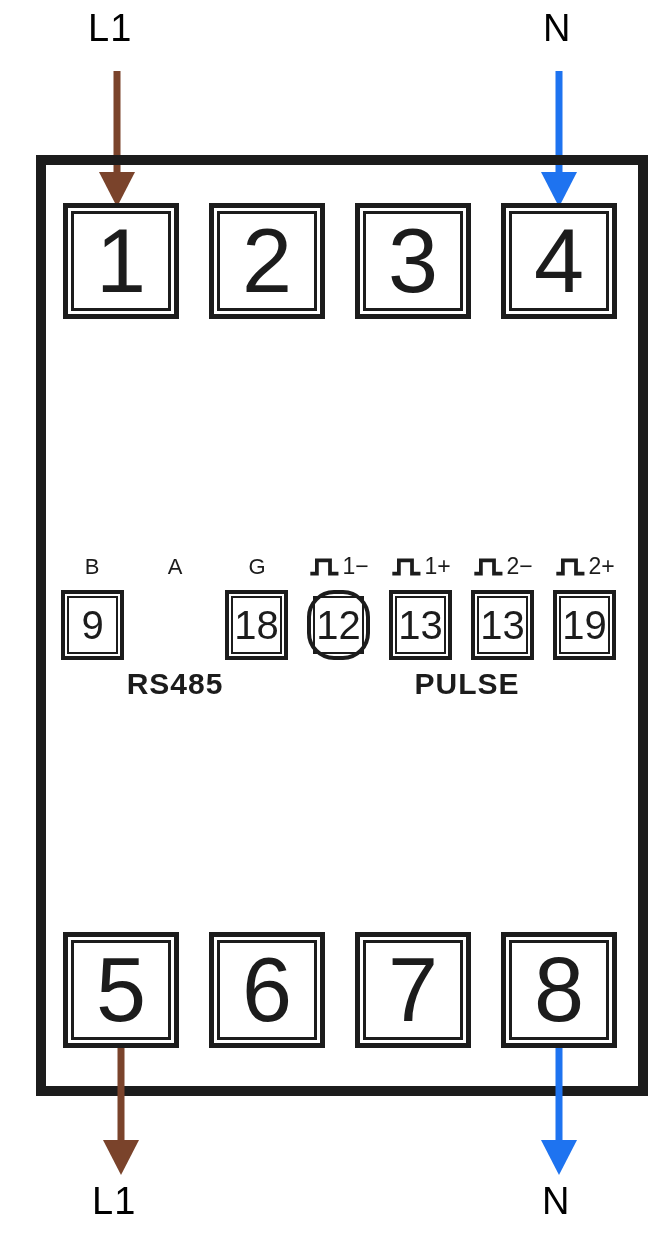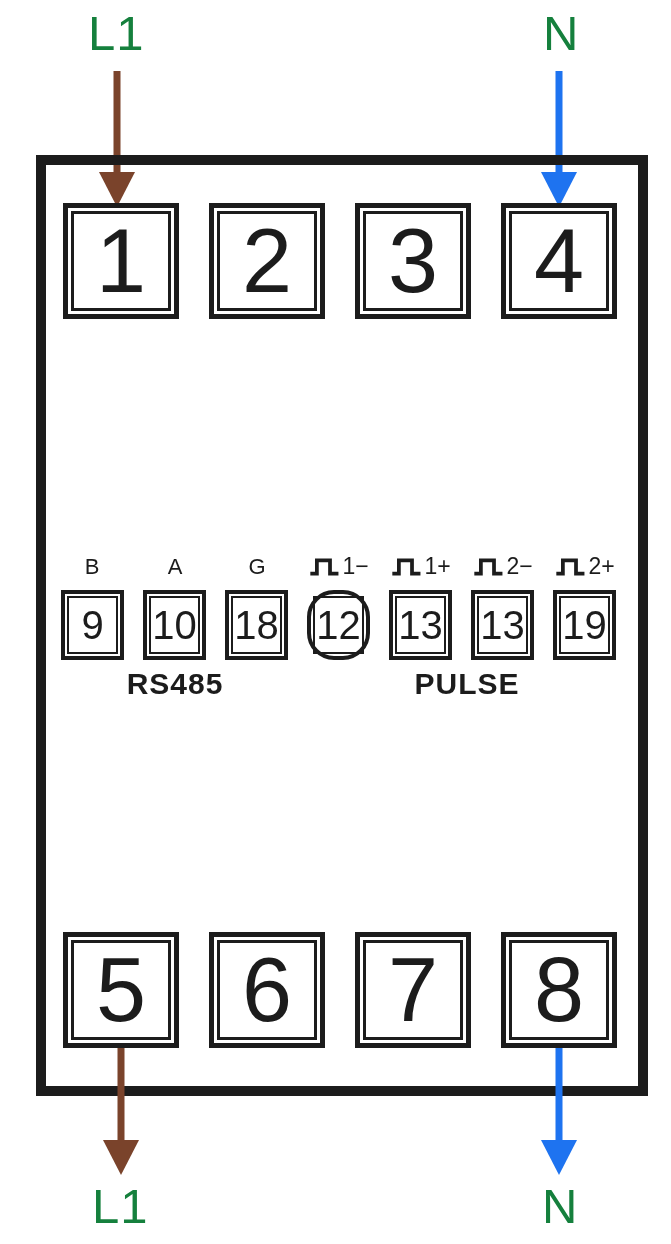--- a/index.html
+++ b/index.html
@@ -9,23 +9,23 @@
     width: 671px;
     height: 1244px;
     background: #ffffff;
     overflow: hidden;
     color: #1c1c1c;
   }
   .abs { position: absolute; }
 
   
   .supply-label {
-    font-size: 49px;
+    font-size: 38px;
     line-height: 1.0;
-    color: #15803d;
+    color: #000000;
     letter-spacing: 1px;
     white-space: nowrap;
   }
 
   
   .device-outline {
     left: 36px; top: 155px;
     width: 612px; height: 941px;
     border: 10px solid #1c1c1c;
     box-sizing: border-box;
@@ -149,25 +149,20 @@
       <path d="M1,17 H8 V3 H22 V17 H31" fill="none" stroke="#1c1c1c" stroke-width="4"></path>
     </svg>
     <span>2+</span>
   </div>
 
   <div class="abs term term-small" style="left:61px; top:590px;">
     <div class="term-inner">
         <span class="term-num-small">9</span>
       </div>
   </div>
-  <div class="abs term term-small" style="left:143px; top:590px;">
-    <div class="term-inner">
-        <span class="term-num-small">10</span>
-      </div>
-  </div>
   <div class="abs term term-small" style="left:225px; top:590px;">
     <div class="term-inner">
         <span class="term-num-small">18</span>
       </div>
   </div>
   <div class="abs term term-small" style="left:307px; top:590px;border-radius:27px;">
     <div class="term-inner">
         <span class="term-num-small">12</span>
       </div>
   </div>

